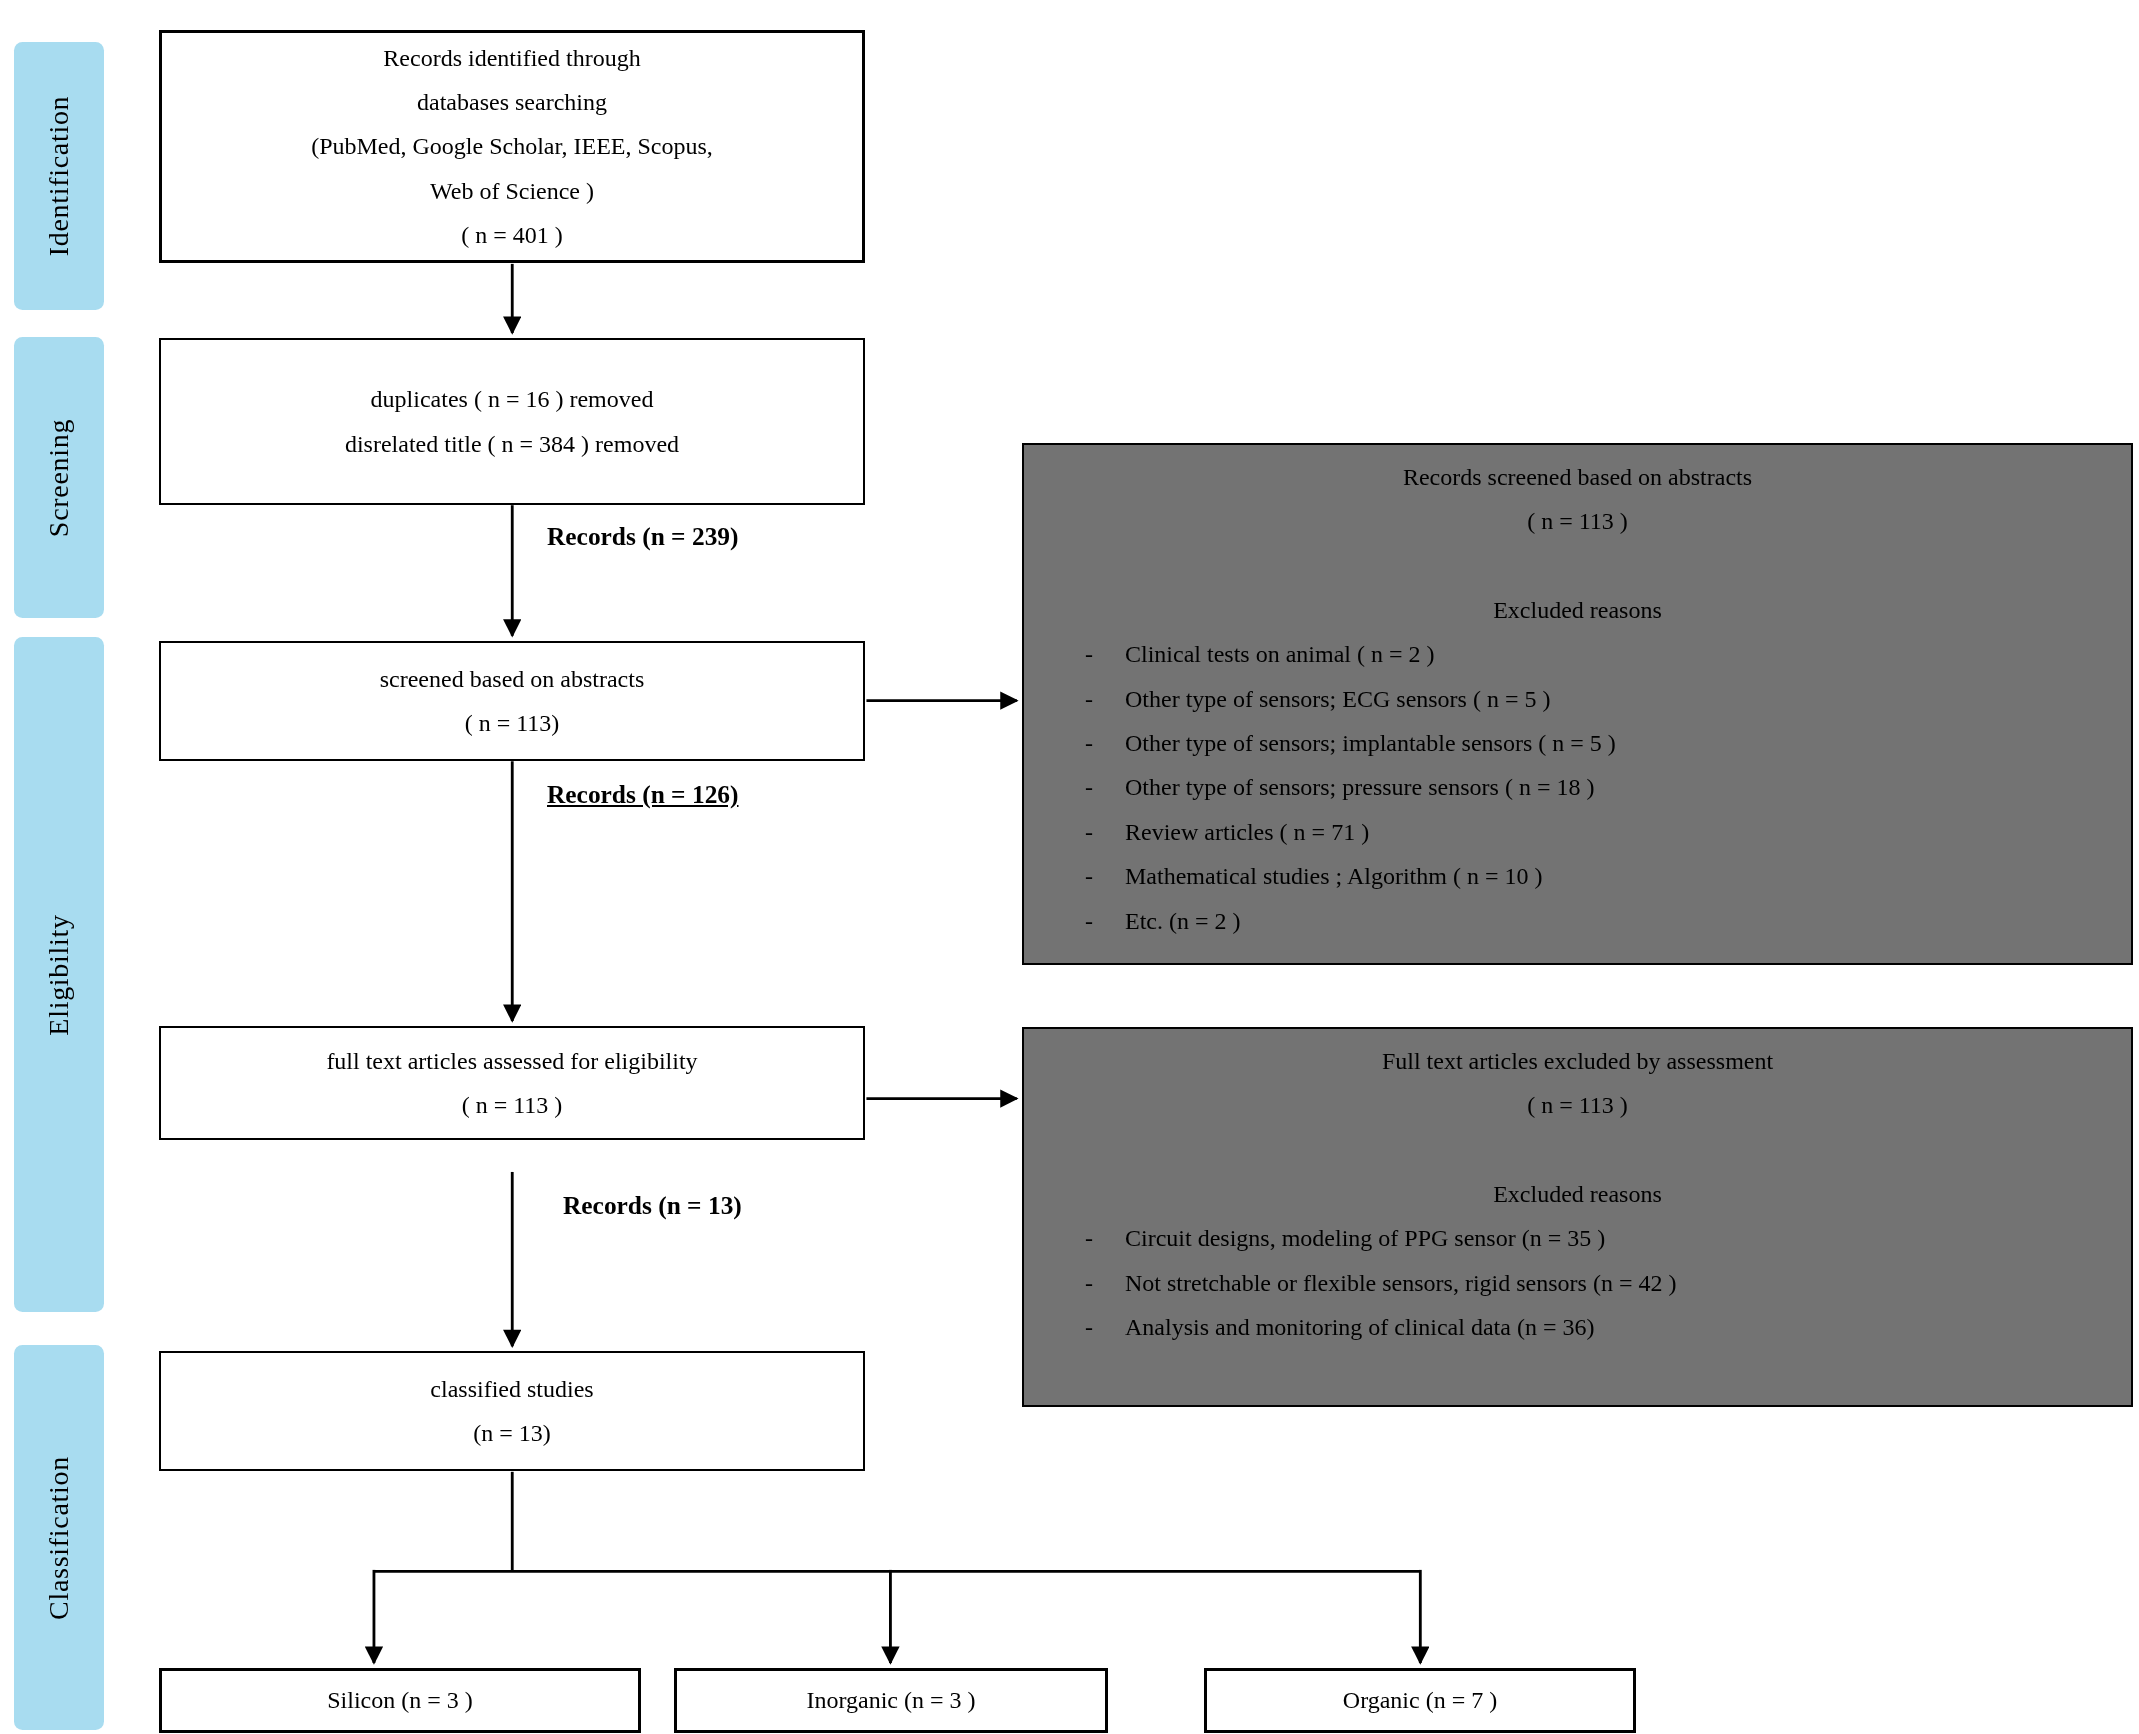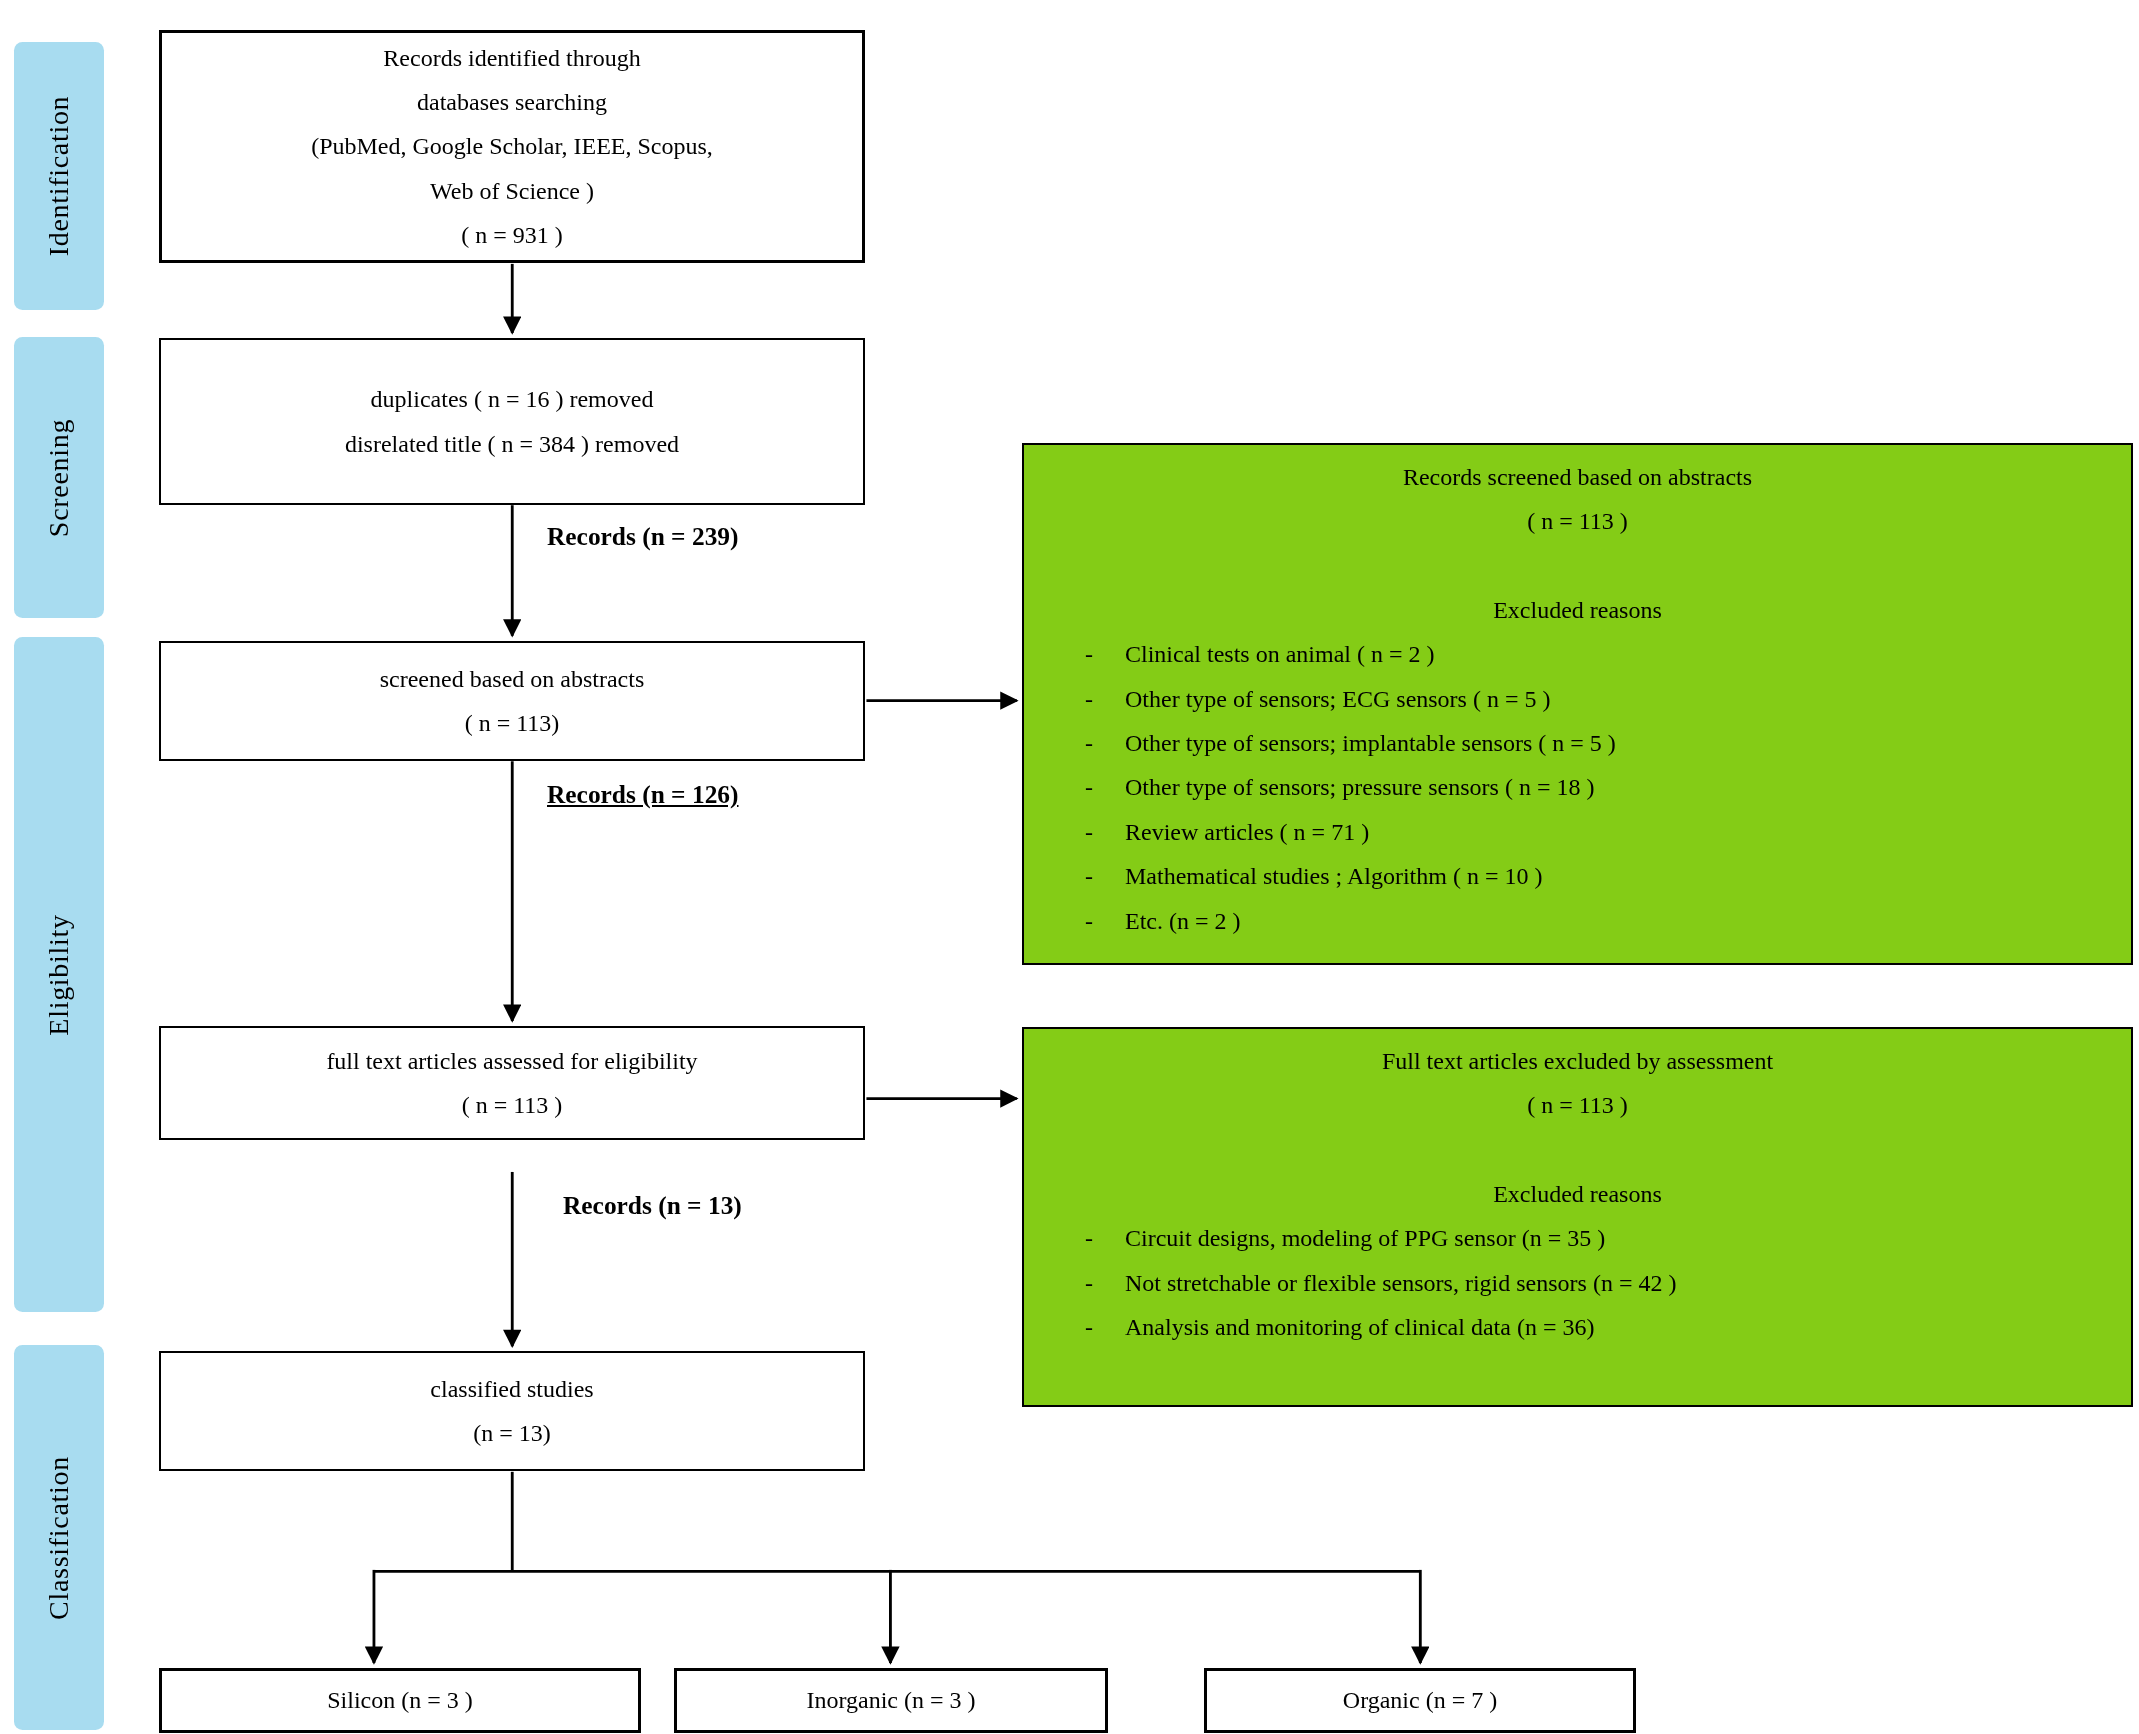--- a/index.html
+++ b/index.html
@@ -66,21 +66,21 @@
     font-size:25.4px;
     white-space:nowrap;
   }
   .el-1{left:547px;top:522px;}
   .el-2{left:547px;top:780px;text-decoration:underline;}
   .el-3{left:563px;top:1191px;text-align:right;}
 
   
   .excl{
     position:absolute;
-    background:#84cc16;
+    background:#737373;
     border:2.8px solid var(--line);
     font-size:24px;
     line-height:1.85;
     padding:10px 21px 14px 21px;
   }
   .x-abstracts{left:1022px;top:443px;width:1111px;height:522px;}
   .x-fulltext{left:1022px;top:1027px;width:1111px;height:380px;}
   .excl-title{text-align:center;white-space:pre-line;}
   .excl-heading{text-align:center;margin-top:44px;}
   .reasons{padding-left:40px;}
@@ -123,21 +123,21 @@
   </div>
   <div class="stage stage-4">
     <span>Classification</span>
   </div>
 
   <div class="node n-identified">
     <div class="node-text">Records identified through
 databases searching
 (PubMed, Google Scholar, IEEE, Scopus,
 Web of Science )
-( n = 931 )</div>
+( n = 401 )</div>
   </div>
   <div class="node n-removed">
     <div class="node-text">duplicates ( n = 16 ) removed
 disrelated title ( n = 384 ) removed</div>
   </div>
   <div class="node n-screened">
     <div class="node-text">screened based on abstracts
 ( n = 113)</div>
   </div>
   <div class="node n-fulltext">

